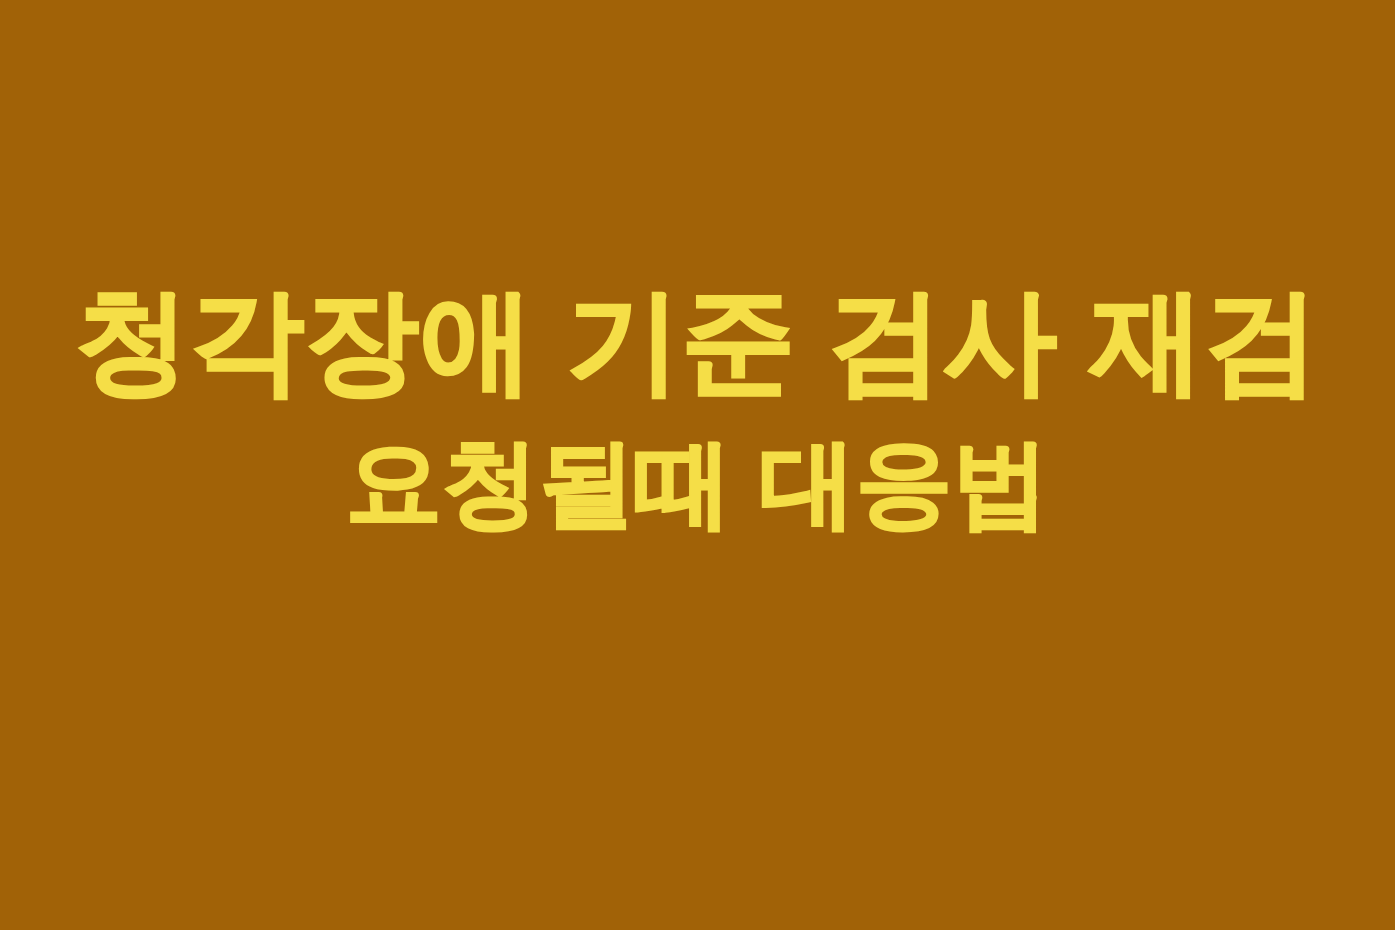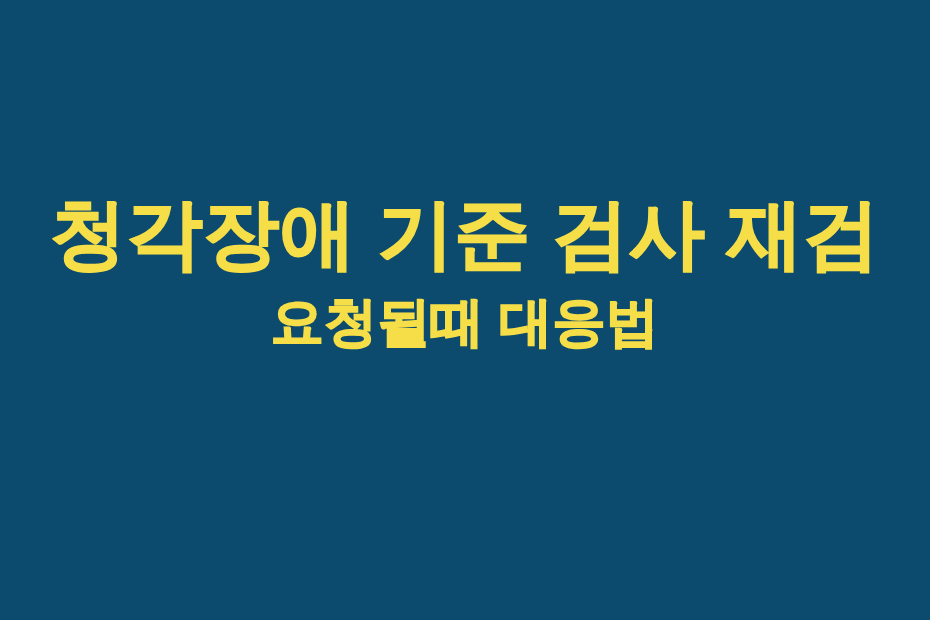--- a/index.html
+++ b/index.html
@@ -14,21 +14,21 @@
     overflow: hidden;
     font-family: "Liberation Sans", "DejaVu Sans", sans-serif;
   }
 
   
   .title-card {
     position: relative;
     box-sizing: border-box;
     width: 930px;
     height: 620px;
-    background-color: #0c4a6e;
+    background-color: #a16207;
     display: flex;
     flex-direction: column;
     align-items: center;
     justify-content: center;
     overflow: hidden;
   }
 
   .headline-block {
     display: flex;
     flex-direction: column;
@@ -54,21 +54,21 @@
     -webkit-text-stroke: 1.6px #f5de47;
     paint-order: stroke fill;
     text-rendering: geometricPrecision;
   }
 
   .headline-line--primary {
     font-size: 76px;
   }
 
   .headline-line--secondary {
-    font-size: 53px;
+    font-size: 64px;
   }
 </style>
 </head>
 <body>
 
 <div class="title-card">
 
   <div class="headline-block">
 
     <span class="headline-line headline-line--primary">청각장애 기준 검사 재검</span>

